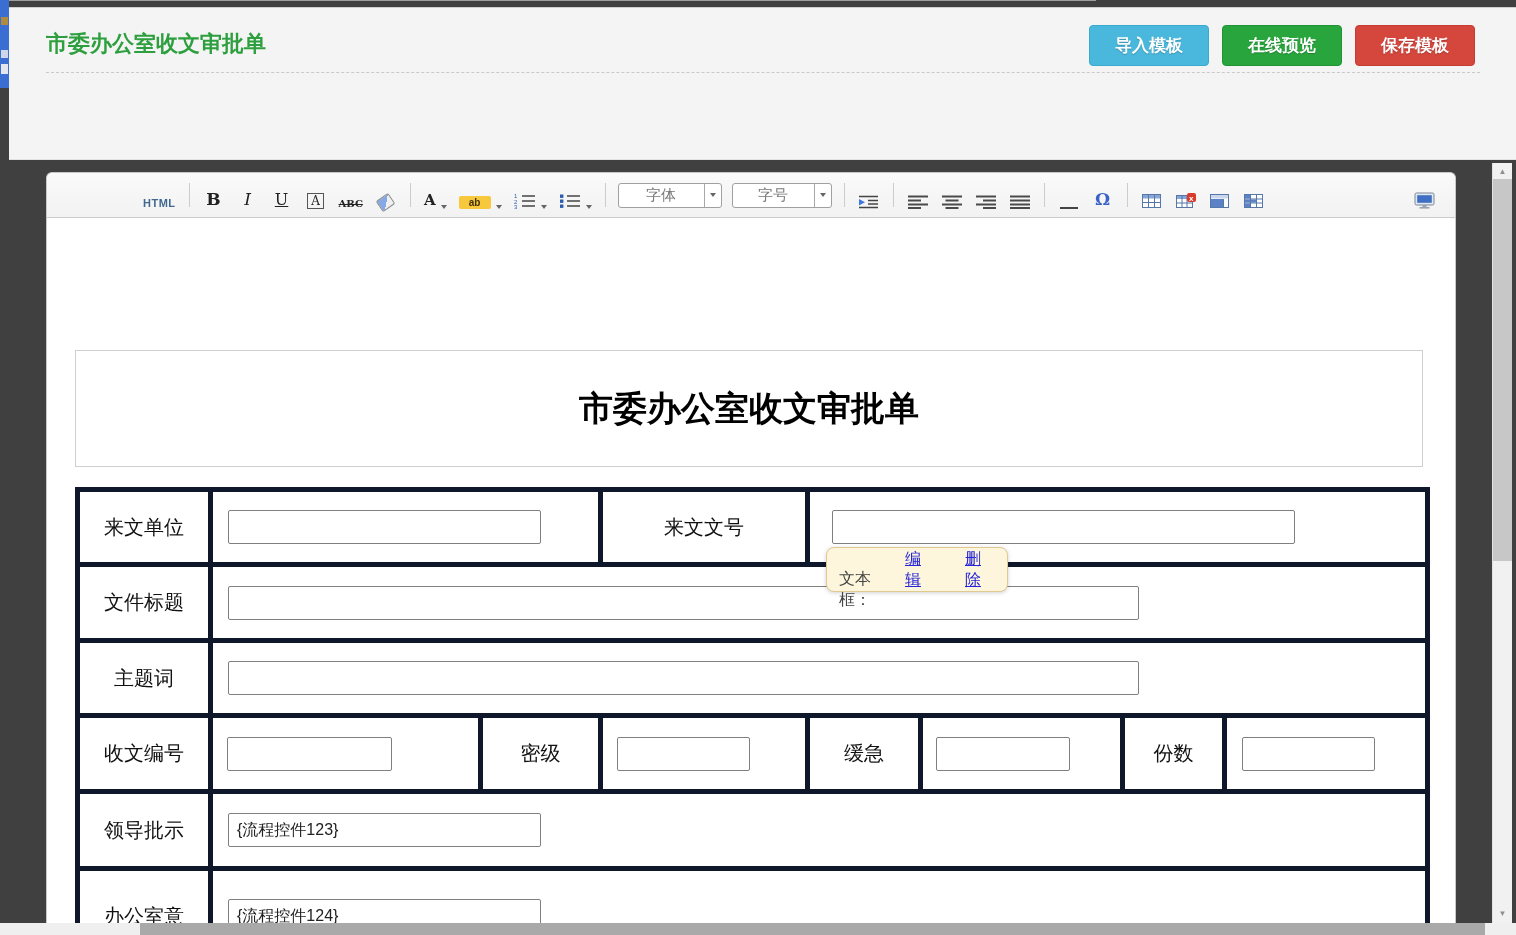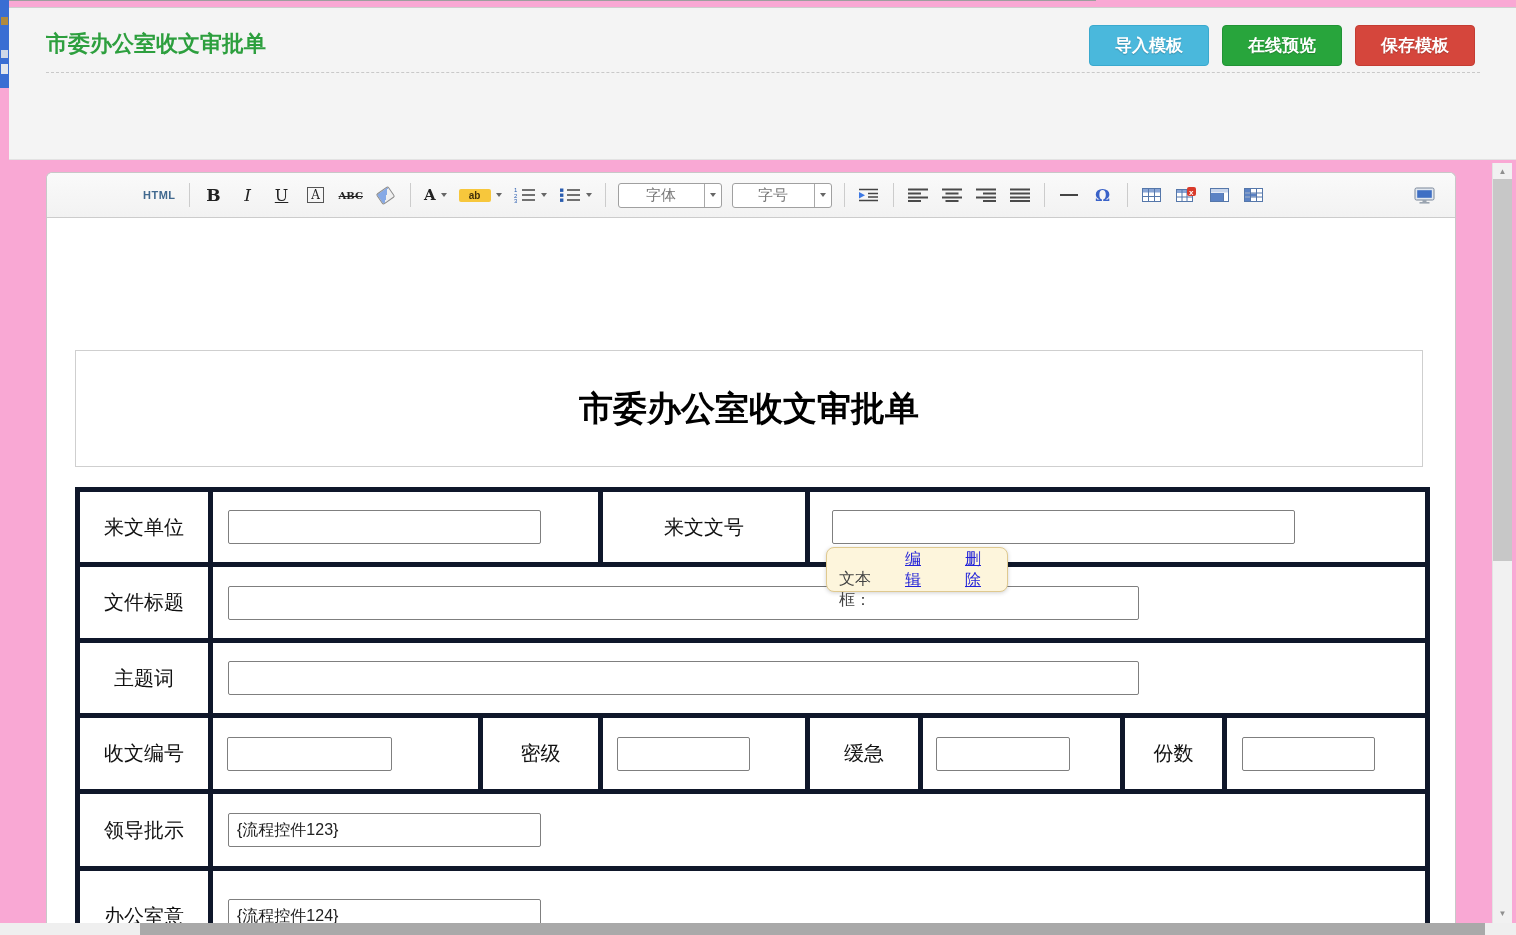--- a/index.html
+++ b/index.html
@@ -1,17 +1,17 @@
 <!DOCTYPE html>
 <html><head>
 <meta charset="utf-8">
 <style>
   * { margin:0; padding:0; box-sizing:border-box; }
   body { font-family:"Liberation Sans", sans-serif; background:#fff; }
-  .screen { position:relative; width:1516px; height:935px; background:#f9a8d4; overflow:hidden; }
+  .screen { position:relative; width:1516px; height:935px; background:#404040; overflow:hidden; }
 
   
   .top-edge { position:absolute; left:0; top:0; width:1096px; height:1px; background:#9e9e9e; z-index:9; }
   .left-strip { position:absolute; left:0; top:0; width:9px; height:88px; background:#3a6ed3; z-index:9; }
   .left-strip .mark1 { position:absolute; left:1px; top:17px; width:7px; height:8px; background:#b08a3e; }
   .left-strip .mark2 { position:absolute; left:1px; top:50px; width:7px; height:8px; background:#cfd8e8; }
   .left-strip .mark3 { position:absolute; left:1px; top:64px; width:7px; height:10px; background:#e3e6ec; }
 
   
   .header-panel { position:absolute; left:9px; top:7px; width:1507px; height:153px; background:#f4f4f4;
@@ -28,21 +28,21 @@
   .action-btn { height:41px; padding:0 25px; font-size:17px; }
   .action-btn.import { background:#4ab8dc; border:1px solid #3aa9ce; }
   .action-btn.preview { background:#28a53c; border:1px solid #219335; }
   .action-btn.save { background:#d5463c; border:1px solid #c43c32; }
 
   
   .editor { position:absolute; left:46px; top:172px; width:1410px; height:763px; background:#fff;
             border:1px solid #c8c8c8; border-bottom:none; border-radius:6px 6px 0 0; overflow:hidden; z-index:1; }
   .toolbar { height:45px; background:linear-gradient(#fafafa,#f2f2f2); border-bottom:1px solid #ccc;
              border-radius:6px 6px 0 0; display:flex; align-items:center; padding:0 14px 0 90px; }
-  .tb-btn { display:inline-flex; align-items:center; justify-content:center; min-width:22px; height:28px;
+  .tb-btn { display:inline-flex; align-items:flex-end; justify-content:center; min-width:22px; height:28px;
             margin:0 6px; color:#222; cursor:pointer; }
   .tb-sep { width:1px; height:24px; background:#ccc; margin:0 7px; }
   .serif { font-family:"DejaVu Serif","Liberation Serif",serif; }
   .g-html { font-size:11px; font-weight:bold; color:#41698f; letter-spacing:.5px; }
   .g-bold { font-size:17px; font-weight:bold; }
   .g-italic { font-size:17px; font-style:italic; }
   .g-underline { font-size:16px; text-decoration:underline; }
   .g-boxa { font-size:12px; border:1px solid #555; padding:0 3px; line-height:14px; }
   .g-strike { font-size:10px; font-weight:bold; text-decoration:line-through; }
   .eraser { width:15px; height:13px; border:1px solid #8a8a8a; border-radius:2px; transform:rotate(-35deg);

